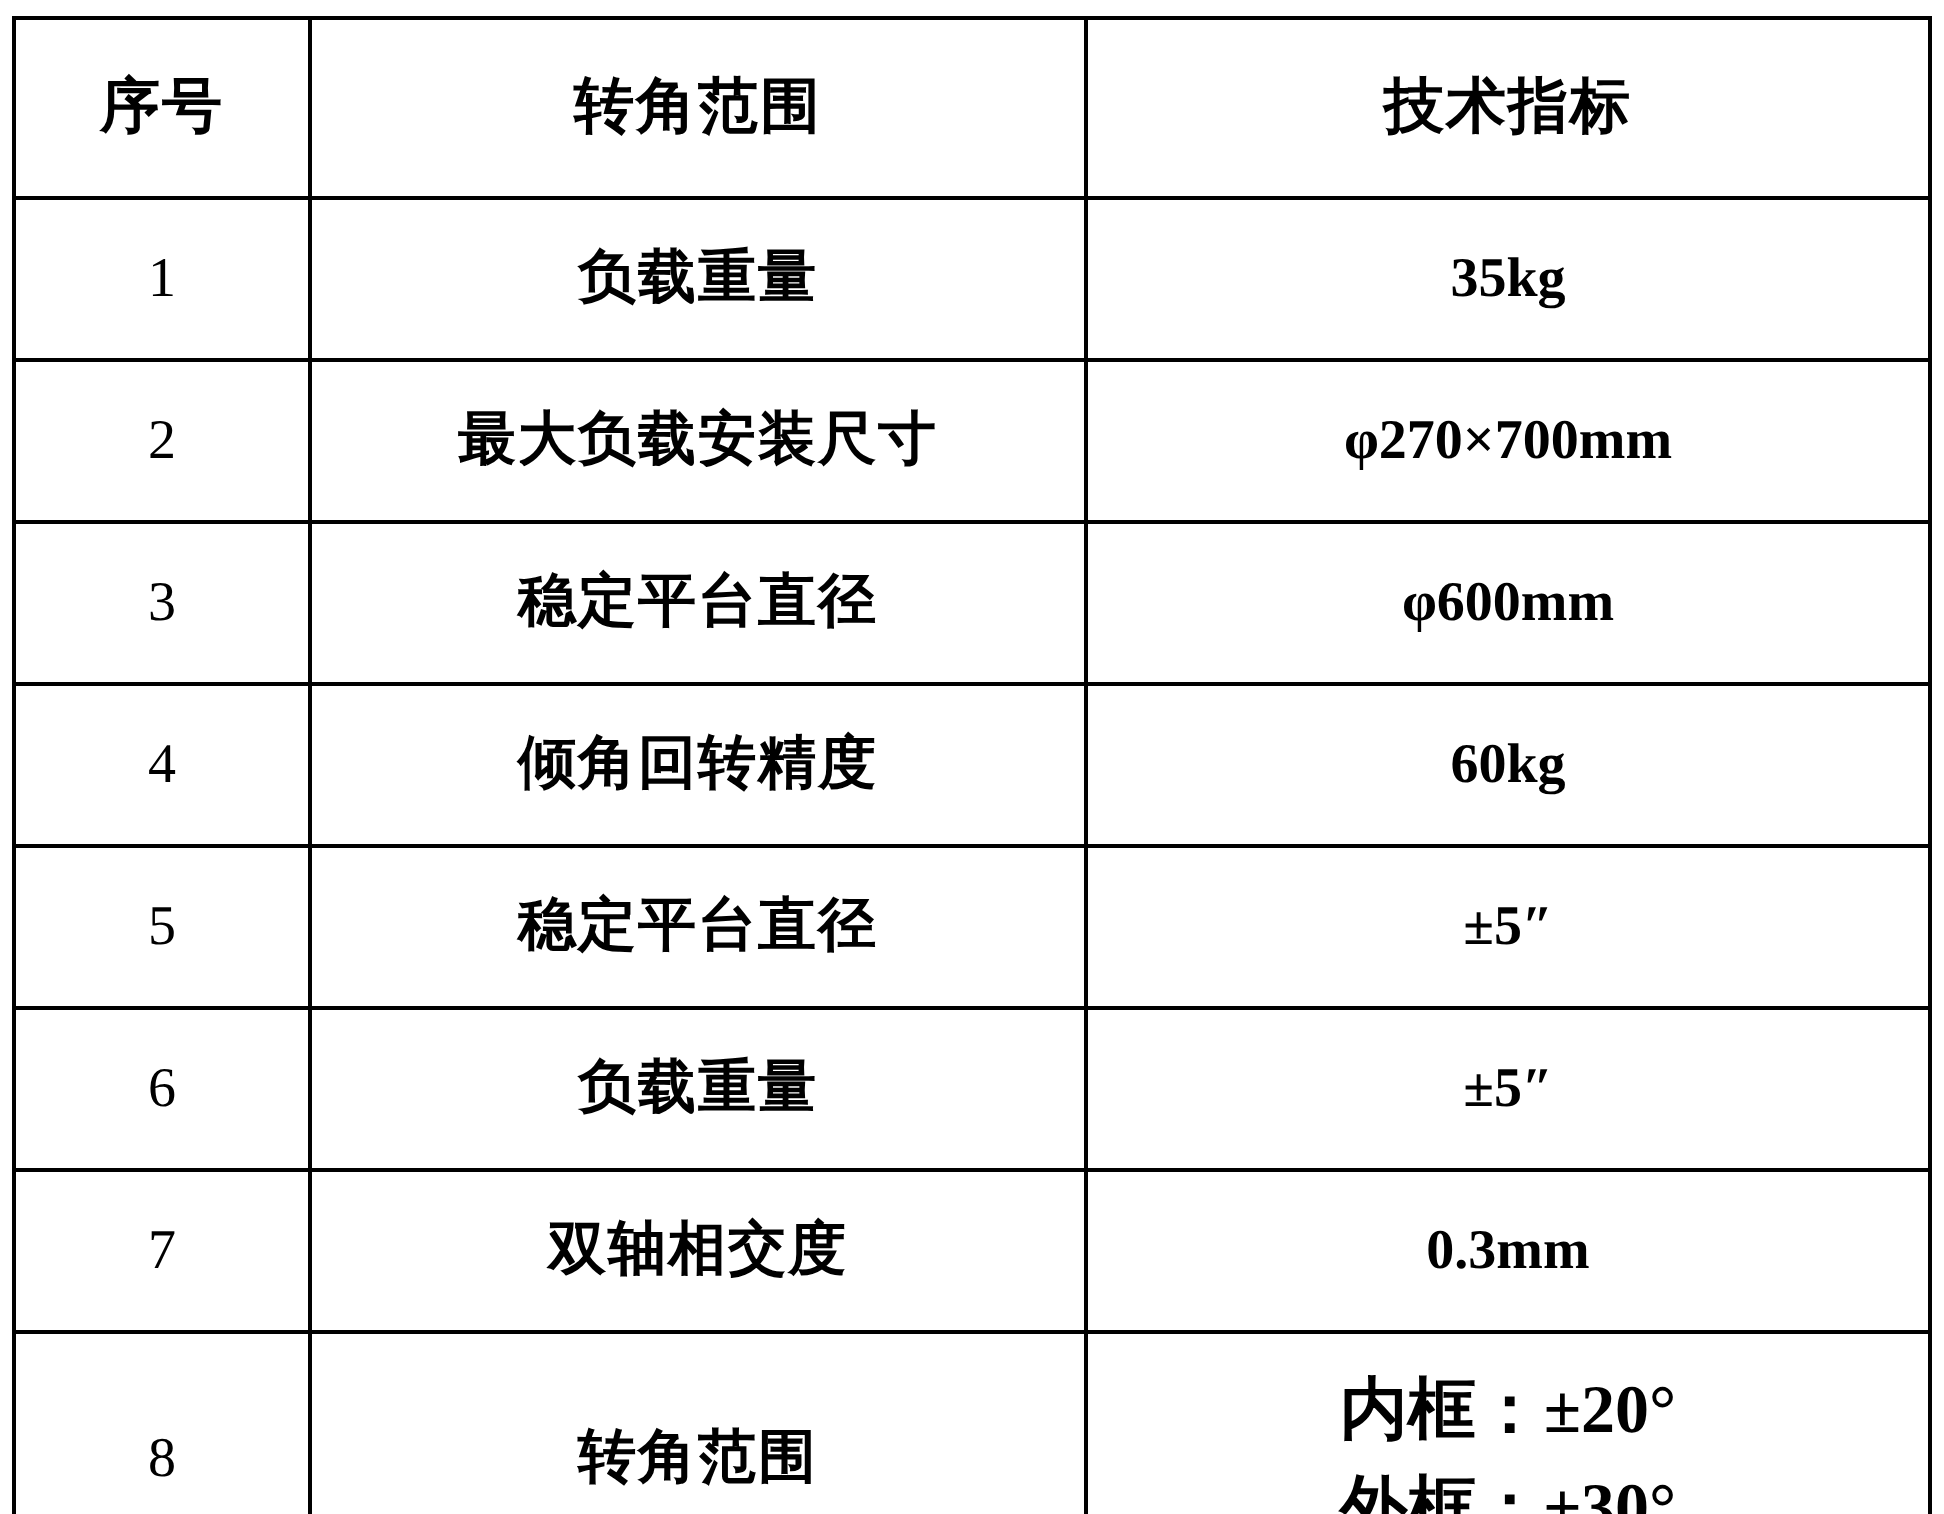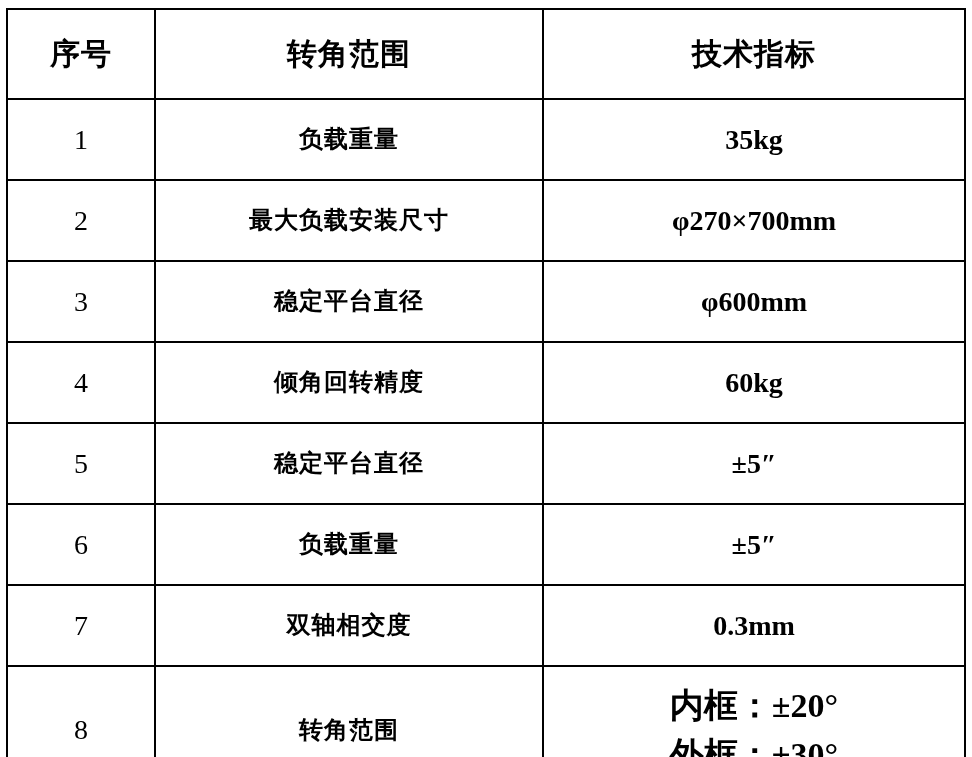--- a/index.html
+++ b/index.html
@@ -48,21 +48,21 @@
   tr.data-row td {
     height: 77px;
     font-size: 29px;
   }
   tr.data-row td.cell-index {
     font-size: 28px;
     font-weight: normal;
     font-family: "Liberation Serif", "DejaVu Serif", serif;
   }
   tr.data-row td.cell-name {
-    font-size: 24px;
+    font-size: 29px;
     letter-spacing: 1px;
   }
   tr.data-row td.cell-value {
     font-size: 28px;
     font-family: "Liberation Serif", "DejaVu Serif", serif;
     margin-left: 40px;
   }
   tr.header-row td.cell-index,
   tr.header-row td.cell-name,
   tr.header-row td.cell-value {

